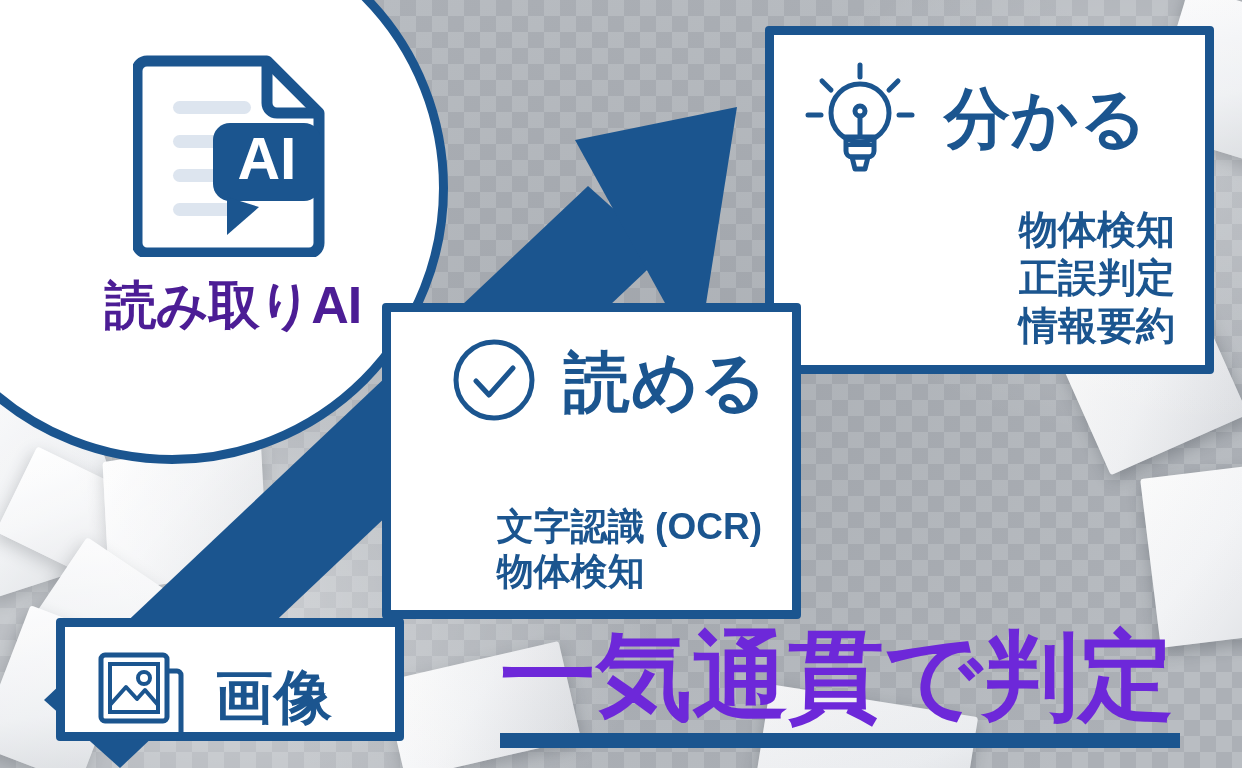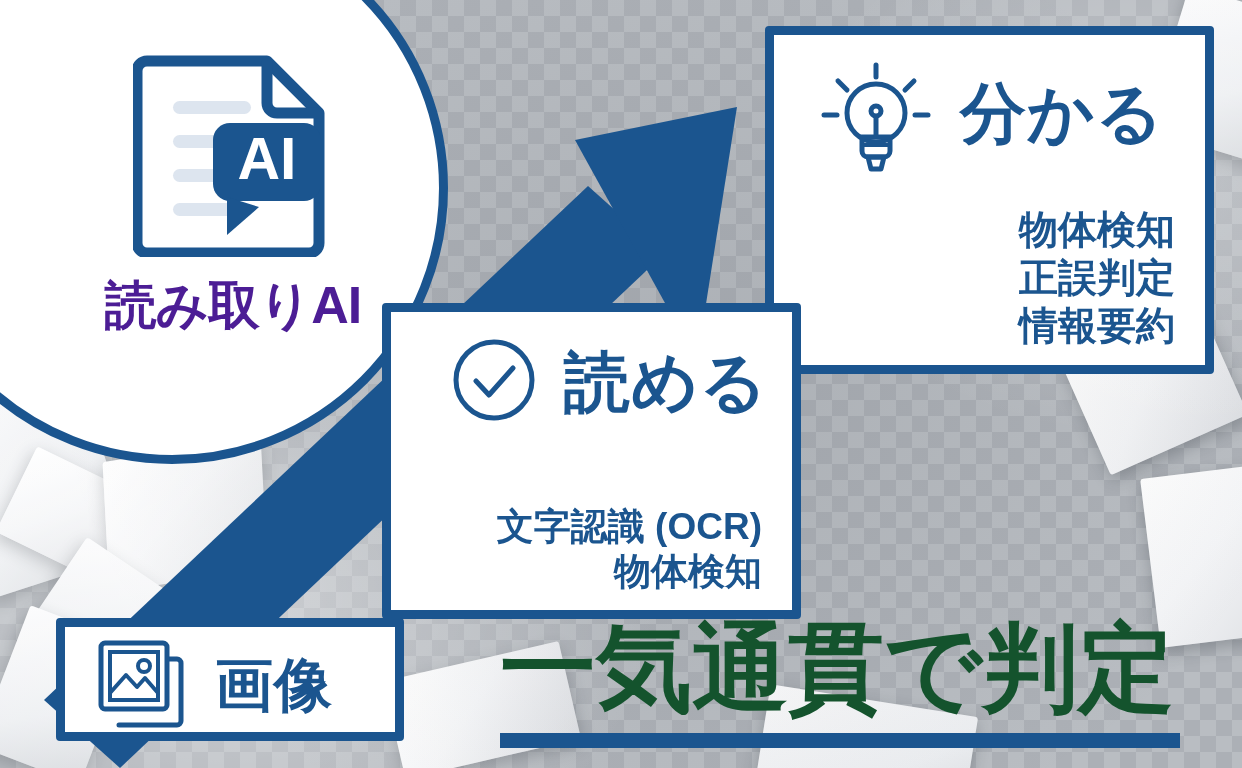--- a/index.html
+++ b/index.html
@@ -117,38 +117,38 @@
     top: 618px;
     width: 348px;
     height: 123px;
   }
 
   .panel-head {
     display: flex;
     align-items: center;
     gap: 26px;
   }
-  #panel-wakaru .panel-head { padding: 22px 0 0 44px; font-family: Liberation Mono, monospace; }
+  #panel-wakaru .panel-head { padding: 22px 0 0 28px; }
   #panel-yomeru .panel-head { padding: 24px 0 0 30px; margin-left: 29px; }
-  #panel-gazou  .panel-head { padding: 8px 0 0 28px; }
+  #panel-gazou  .panel-head { padding: 20px 0 0 28px; }
 
   .panel-title {
     font-size: 66px;
     font-weight: 700;
     color: #1b558f;
     line-height: 1;
     letter-spacing: 1px;
     white-space: nowrap;
   }
   #panel-gazou .panel-title { font-size: 58px; }
 
   .panel-items {
     position: absolute;
     right: 30px;
-    text-align: right;
+    text-align: left;
     color: #1b558f;
     font-weight: 700;
     line-height: 1.18;
     white-space: nowrap;
   }
   #panel-wakaru .panel-items {
     bottom: 16px;
     font-size: 39px;
   }
   #panel-yomeru .panel-items {
@@ -161,25 +161,24 @@
   #headline {
     position: absolute;
     left: 500px;
     top: 628px;
     width: 690px;
     text-align: left;
   }
   .headline-text {
     font-size: 96px;
     font-weight: 700;
-    color: #14532d;
+    color: #6d28d9;
     line-height: 1;
     letter-spacing: 0px;
     white-space: nowrap;
-    font-family: Liberation Mono, monospace;
   }
   #headline-rule {
     position: absolute;
     left: 500px;
     top: 733px;
     width: 680px;
     height: 15px;
     background: #1b558f;
   }
 

